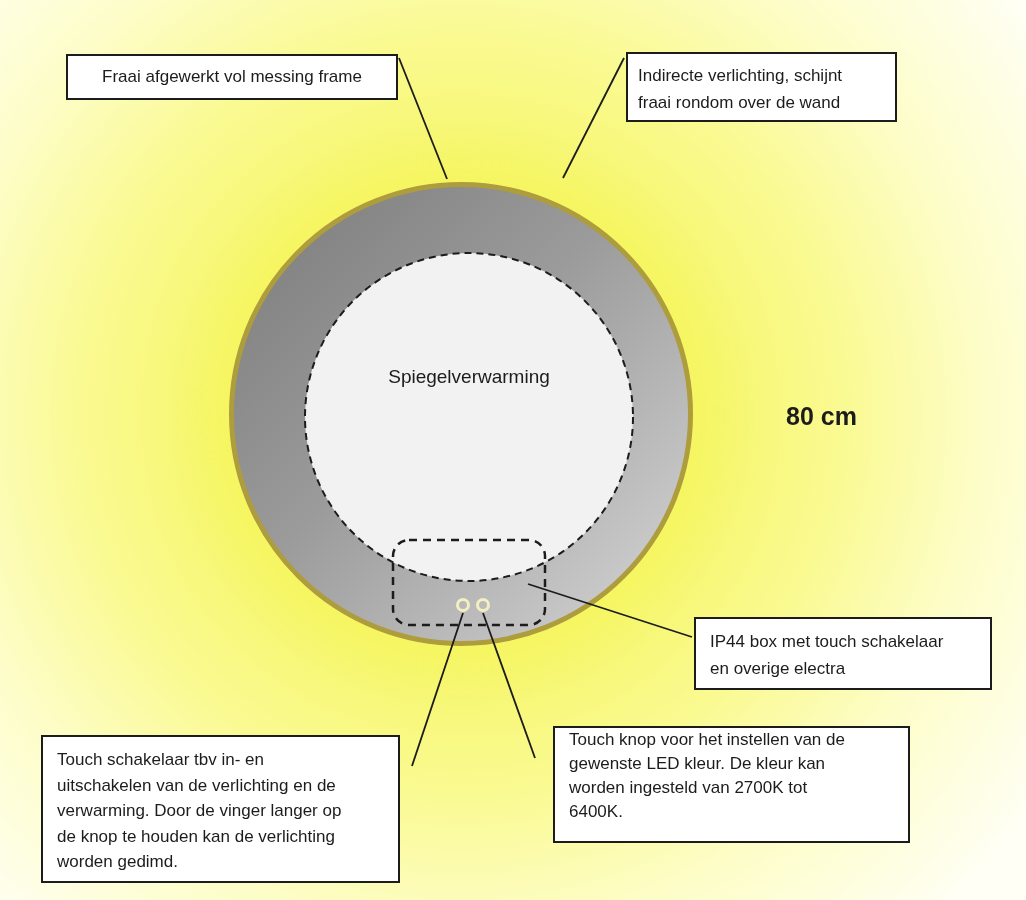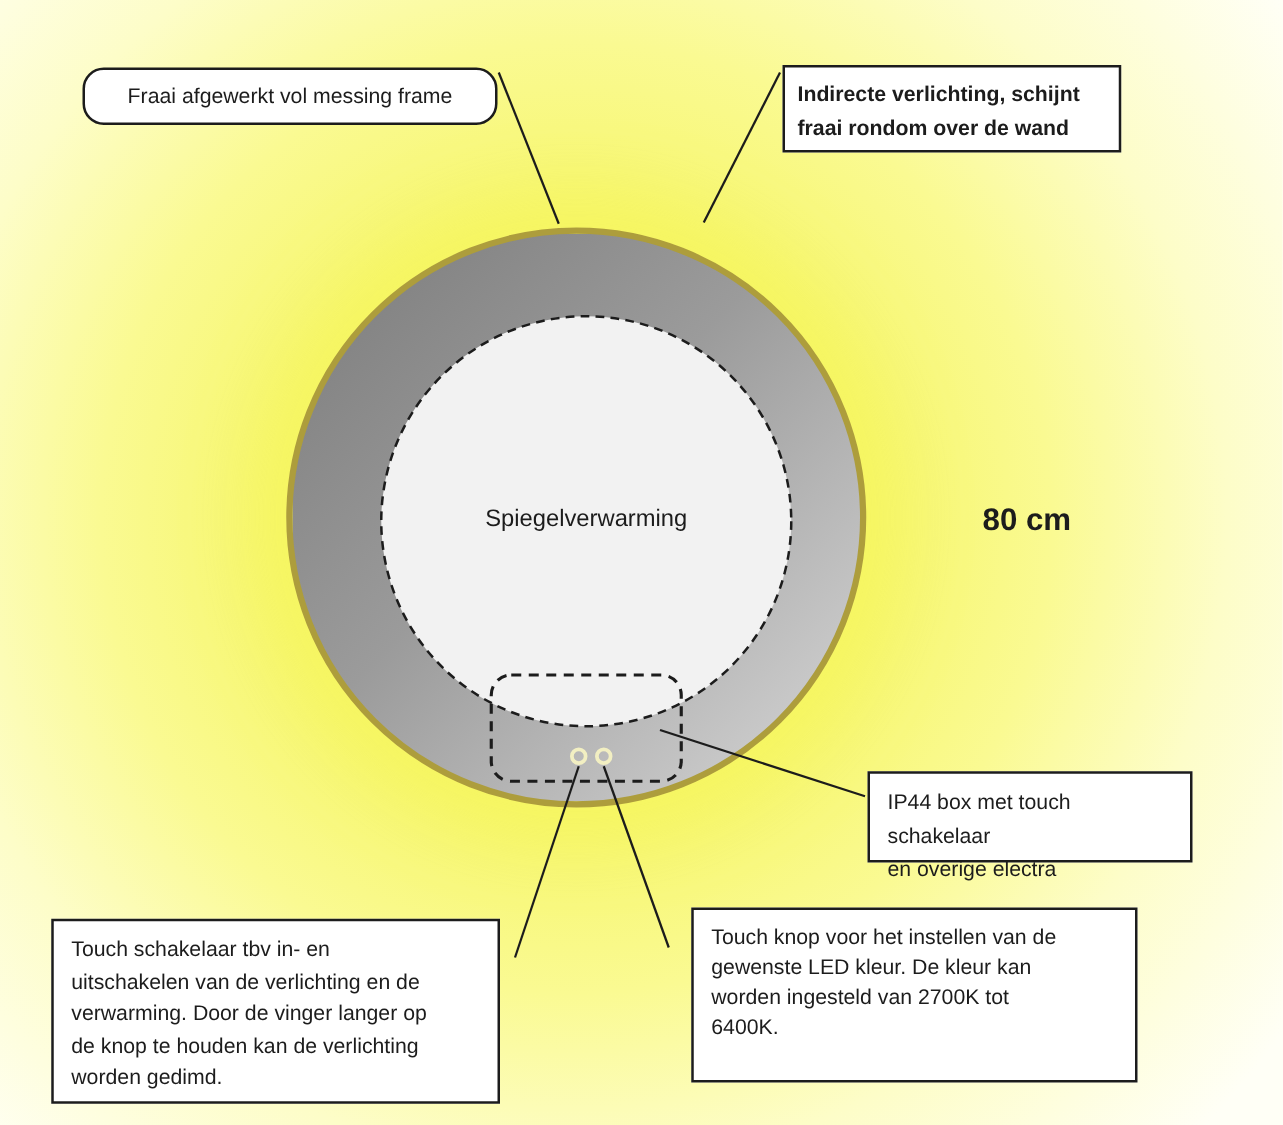--- a/index.html
+++ b/index.html
@@ -29,31 +29,30 @@
     box-sizing:border-box;
     font-size:17px;
     line-height:25.5px;
     white-space:pre-line;
     padding:9px 13px;
   }
   .callout.center-text{
     display:flex;align-items:center;justify-content:center;
     text-align:center;padding:0;
   }
-  #callout-frame{left:66px;top:54px;width:332px;height:46px;border-radius:17px;}
-  #callout-indirect{left:626px;top:52px;width:271px;height:70px;padding:8px 10px;line-height:27px;font-weight:bold;}
-  #callout-ip44{left:694px;top:617px;width:260px;height:73px;padding:9px 14px;line-height:27px;}
+  #callout-frame{left:66px;top:54px;width:332px;height:46px;}
+  #callout-indirect{left:626px;top:52px;width:271px;height:70px;padding:8px 10px;line-height:27px;}
+  #callout-ip44{left:694px;top:617px;width:298px;height:73px;padding:9px 14px;line-height:27px;}
   #callout-switch{left:41px;top:724px;width:359px;height:148px;padding:10px 14px;line-height:25.6px;margin-top:11px;}
-  #callout-color{left:553px;top:726px;width:357px;height:140px;padding:10px 14px;line-height:24px;}
+  #callout-color{left:553px;top:726px;width:357px;height:117px;padding:0 14px;line-height:24px;}
   .heating-label{
     position:absolute;
     left:305px;top:366px;width:328px;
     text-align:center;
     font-size:19px;
-    margin-top:39px;
   }
   .dim-label{
     position:absolute;
     left:786px;top:402px;
     font-size:25px;font-weight:bold;
   }
 </style>
 </head>
 <body>
 

